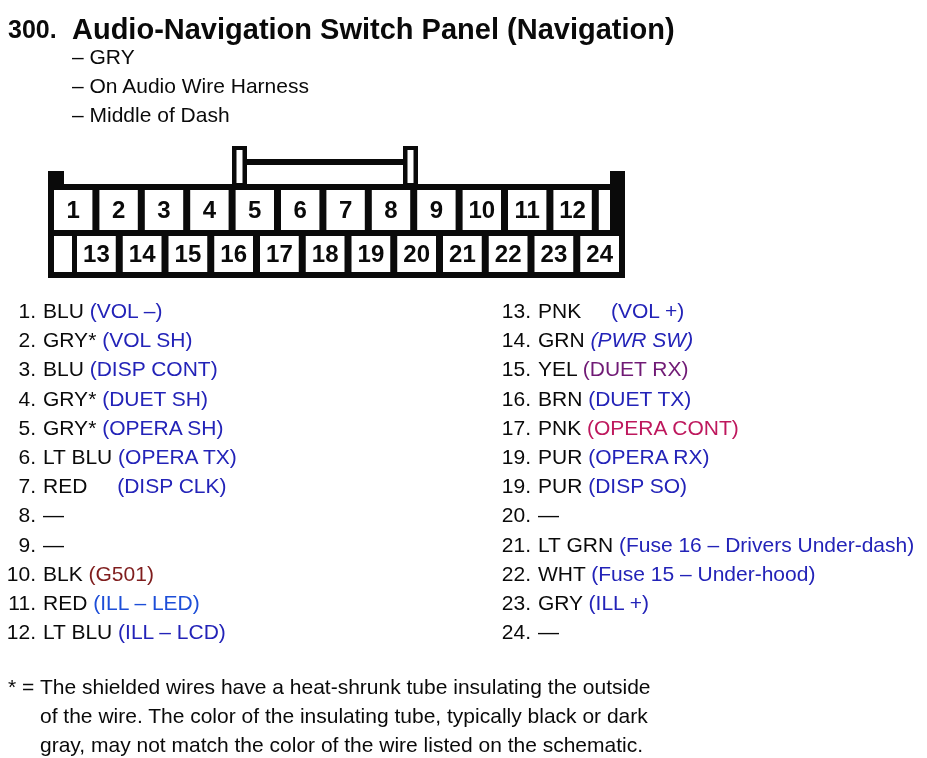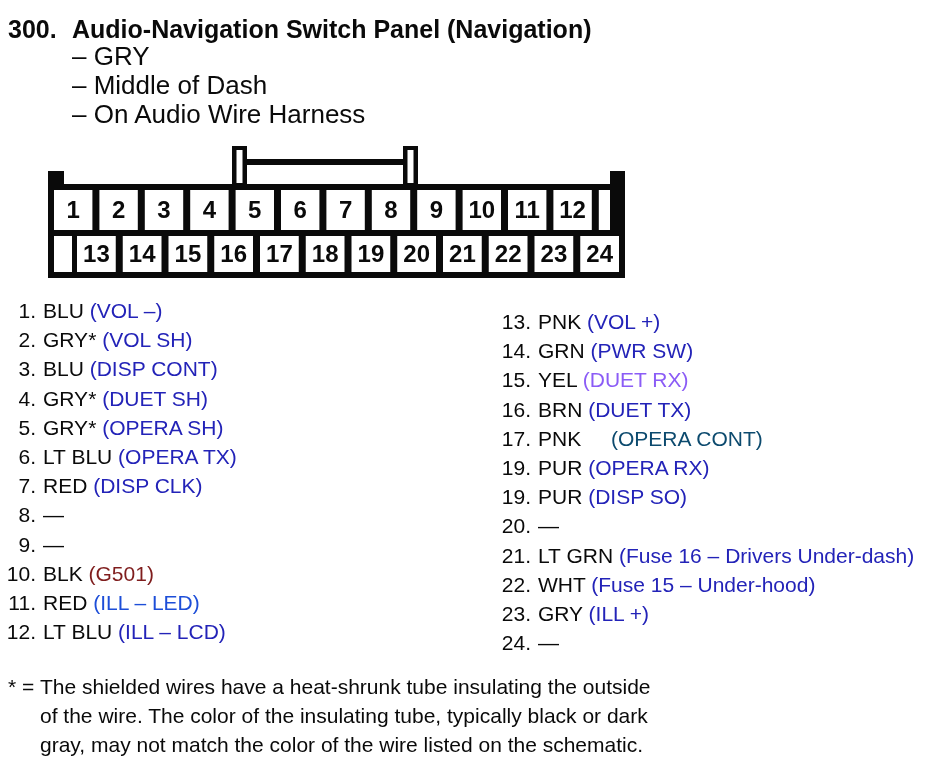--- a/index.html
+++ b/index.html
@@ -2,49 +2,49 @@
 <html><head>
 <meta charset="utf-8">
 <style>
   html,body{margin:0;padding:0;}
   body{
     width:927px;height:758px;position:relative;background:#ffffff;
     font-family:"Liberation Sans", sans-serif;color:#0a0a0a;overflow:hidden;
   }
   .title-row{position:absolute;top:6px;left:0;width:927px;height:32px;margin-top:8px;}
   .title-num{position:absolute;left:8px;top:0;font-size:25px;font-weight:bold;line-height:30px;}
-  .title-text{position:absolute;left:72px;top:0;font-size:25px;font-weight:bold;line-height:30px;margin:0;}
+  .title-text{position:absolute;left:72px;top:0;font-size:29px;font-weight:bold;line-height:30px;margin:0;}
   .bullets{position:absolute;left:72px;top:42px;list-style:none;margin:0;padding:0;}
-  .bullets li{font-size:26px;line-height:29px;}
+  .bullets li{font-size:21px;line-height:29px;}
   .connector{position:absolute;left:48px;top:146px;}
   .pin-col{position:absolute;top:296px;}
   .pin-col.left{left:0;width:470px;}
   .pin-col.right{left:497px;width:430px;}
   .pin-row{height:29.2px;font-size:21px;line-height:29.2px;white-space:nowrap;}
   .pin-num{display:inline-block;text-align:right;}
   .left .pin-num{width:36px;}
-  .right .pin-num{width:34px;margin-top:11px;}
+  .right .pin-num{width:34px;}
   .pin-entry{margin-left:7px;}
   .wire-color{color:#0a0a0a;}
   .footnote{position:absolute;left:8px;top:672px;font-size:21px;line-height:29px;}
   .footnote-marker{position:absolute;left:0;top:0;}
   .footnote-lines{margin-left:32px;}
 </style>
 </head>
 <body>
 
 <div class="title-row">
   <span class="title-num">300.</span>
   <h1 class="title-text">Audio-Navigation Switch Panel (Navigation)</h1>
 </div>
 
 <ul class="bullets">
   <li>– GRY</li>
+  <li>– On Audio Wire Harness</li>
   <li>– Middle of Dash</li>
-  <li>– On Audio Wire Harness</li>
 </ul>
 
 <div class="connector" id="connector"><svg width="577" height="133" viewBox="0 0 577 133">
       <rect x="184" y="0" width="15" height="40" fill="#0a0a0a"></rect>
       <rect x="188.5" y="4" width="6" height="33" fill="#ffffff"></rect>
       <rect x="355" y="0" width="15" height="40" fill="#0a0a0a"></rect>
       <rect x="359.5" y="4" width="6" height="33" fill="#ffffff"></rect>
       <rect x="199" y="13" width="156" height="6" fill="#0a0a0a"></rect>
       <path d="M0,132 L0,25 L16,25 L16,38 L562,38 L562,25 L577,25 L577,132 Z" fill="#0a0a0a"></path>
       <rect x="6" y="44" width="38.4" height="40" fill="#ffffff"></rect>
@@ -99,33 +99,33 @@
       <text x="551.65" y="116" text-anchor="middle" font-size="24" font-weight="bold" fill="#0a0a0a" font-family="&quot;Liberation Sans&quot;, sans-serif">24</text>
     </svg></div>
 
 <div class="pin-col left" id="pin-col-left">
     <div class="pin-row"><span class="pin-num">1.</span><span class="pin-entry"><span class="wire-color">BLU</span><span style="color: rgb(35, 35, 184);"> (VOL –)</span></span></div>
     <div class="pin-row"><span class="pin-num">2.</span><span class="pin-entry"><span class="wire-color">GRY*</span><span style="color: rgb(35, 35, 184);"> (VOL SH)</span></span></div>
     <div class="pin-row"><span class="pin-num">3.</span><span class="pin-entry"><span class="wire-color">BLU</span><span style="color: rgb(35, 35, 184);"> (DISP CONT)</span></span></div>
     <div class="pin-row"><span class="pin-num">4.</span><span class="pin-entry"><span class="wire-color">GRY*</span><span style="color: rgb(35, 35, 184);"> (DUET SH)</span></span></div>
     <div class="pin-row"><span class="pin-num">5.</span><span class="pin-entry"><span class="wire-color">GRY*</span><span style="color: rgb(35, 35, 184);"> (OPERA SH)</span></span></div>
     <div class="pin-row"><span class="pin-num">6.</span><span class="pin-entry"><span class="wire-color">LT BLU</span><span style="color: rgb(35, 35, 184);"> (OPERA TX)</span></span></div>
-    <div class="pin-row"><span class="pin-num">7.</span><span class="pin-entry"><span class="wire-color">RED</span><span style="color: rgb(35, 35, 184);"> (DISP CLK)</span></span></div>
+    <div class="pin-row"><span class="pin-num">7.</span><span class="pin-entry"><span class="wire-color">RED</span><span style="color: rgb(35, 35, 184); margin-left: 24px;"> (DISP CLK)</span></span></div>
     <div class="pin-row"><span class="pin-num">8.</span><span class="pin-entry"><span class="wire-color">—</span></span></div>
     <div class="pin-row"><span class="pin-num">9.</span><span class="pin-entry"><span class="wire-color">—</span></span></div>
     <div class="pin-row"><span class="pin-num">10.</span><span class="pin-entry"><span class="wire-color">BLK</span><span style="color: #7f1d1d;"> (G501)</span></span></div>
     <div class="pin-row"><span class="pin-num">11.</span><span class="pin-entry"><span class="wire-color">RED</span><span style="color: #1d4ed8;"> (ILL – LED)</span></span></div>
     <div class="pin-row"><span class="pin-num">12.</span><span class="pin-entry"><span class="wire-color">LT BLU</span><span style="color: rgb(35, 35, 184);"> (ILL – LCD)</span></span></div>
   </div>
 <div class="pin-col right" id="pin-col-right">
-    <div class="pin-row"><span class="pin-num">13.</span><span class="pin-entry"><span class="wire-color">PNK</span><span style="color: rgb(35, 35, 184);"> (VOL +)</span></span></div>
-    <div class="pin-row"><span class="pin-num">14.</span><span class="pin-entry"><span class="wire-color">GRN</span><span style="color: rgb(35, 35, 184);"> (PWR SW)</span></span></div>
-    <div class="pin-row"><span class="pin-num">15.</span><span class="pin-entry"><span class="wire-color">YEL</span><span style="color: #8b5cf6;"> (DUET RX)</span></span></div>
+    <div class="pin-row"><span class="pin-num">13.</span><span class="pin-entry"><span class="wire-color">PNK</span><span style="color: rgb(35, 35, 184); margin-left: 24px;"> (VOL +)</span></span></div>
+    <div class="pin-row"><span class="pin-num">14.</span><span class="pin-entry"><span class="wire-color">GRN</span><span style="color: rgb(35, 35, 184); font-style: italic;"> (PWR SW)</span></span></div>
+    <div class="pin-row"><span class="pin-num">15.</span><span class="pin-entry"><span class="wire-color">YEL</span><span style="color: #701a75;"> (DUET RX)</span></span></div>
     <div class="pin-row"><span class="pin-num">16.</span><span class="pin-entry"><span class="wire-color">BRN</span><span style="color: rgb(35, 35, 184);"> (DUET TX)</span></span></div>
-    <div class="pin-row"><span class="pin-num">17.</span><span class="pin-entry"><span class="wire-color">PNK</span><span style="color: #0c4a6e; margin-left: 24px;"> (OPERA CONT)</span></span></div>
+    <div class="pin-row"><span class="pin-num">17.</span><span class="pin-entry"><span class="wire-color">PNK</span><span style="color: #be185d;"> (OPERA CONT)</span></span></div>
     <div class="pin-row"><span class="pin-num">19.</span><span class="pin-entry"><span class="wire-color">PUR</span><span style="color: rgb(35, 35, 184);"> (OPERA RX)</span></span></div>
     <div class="pin-row"><span class="pin-num">19.</span><span class="pin-entry"><span class="wire-color">PUR</span><span style="color: rgb(35, 35, 184);"> (DISP SO)</span></span></div>
     <div class="pin-row"><span class="pin-num">20.</span><span class="pin-entry"><span class="wire-color">—</span></span></div>
     <div class="pin-row"><span class="pin-num">21.</span><span class="pin-entry"><span class="wire-color">LT GRN</span><span style="color: rgb(35, 35, 184);"> (Fuse 16 – Drivers Under-dash)</span></span></div>
     <div class="pin-row"><span class="pin-num">22.</span><span class="pin-entry"><span class="wire-color">WHT</span><span style="color: rgb(35, 35, 184);"> (Fuse 15 – Under-hood)</span></span></div>
     <div class="pin-row"><span class="pin-num">23.</span><span class="pin-entry"><span class="wire-color">GRY</span><span style="color: rgb(35, 35, 184);"> (ILL +)</span></span></div>
     <div class="pin-row"><span class="pin-num">24.</span><span class="pin-entry"><span class="wire-color">—</span></span></div>
   </div>
 
 <div class="footnote">

